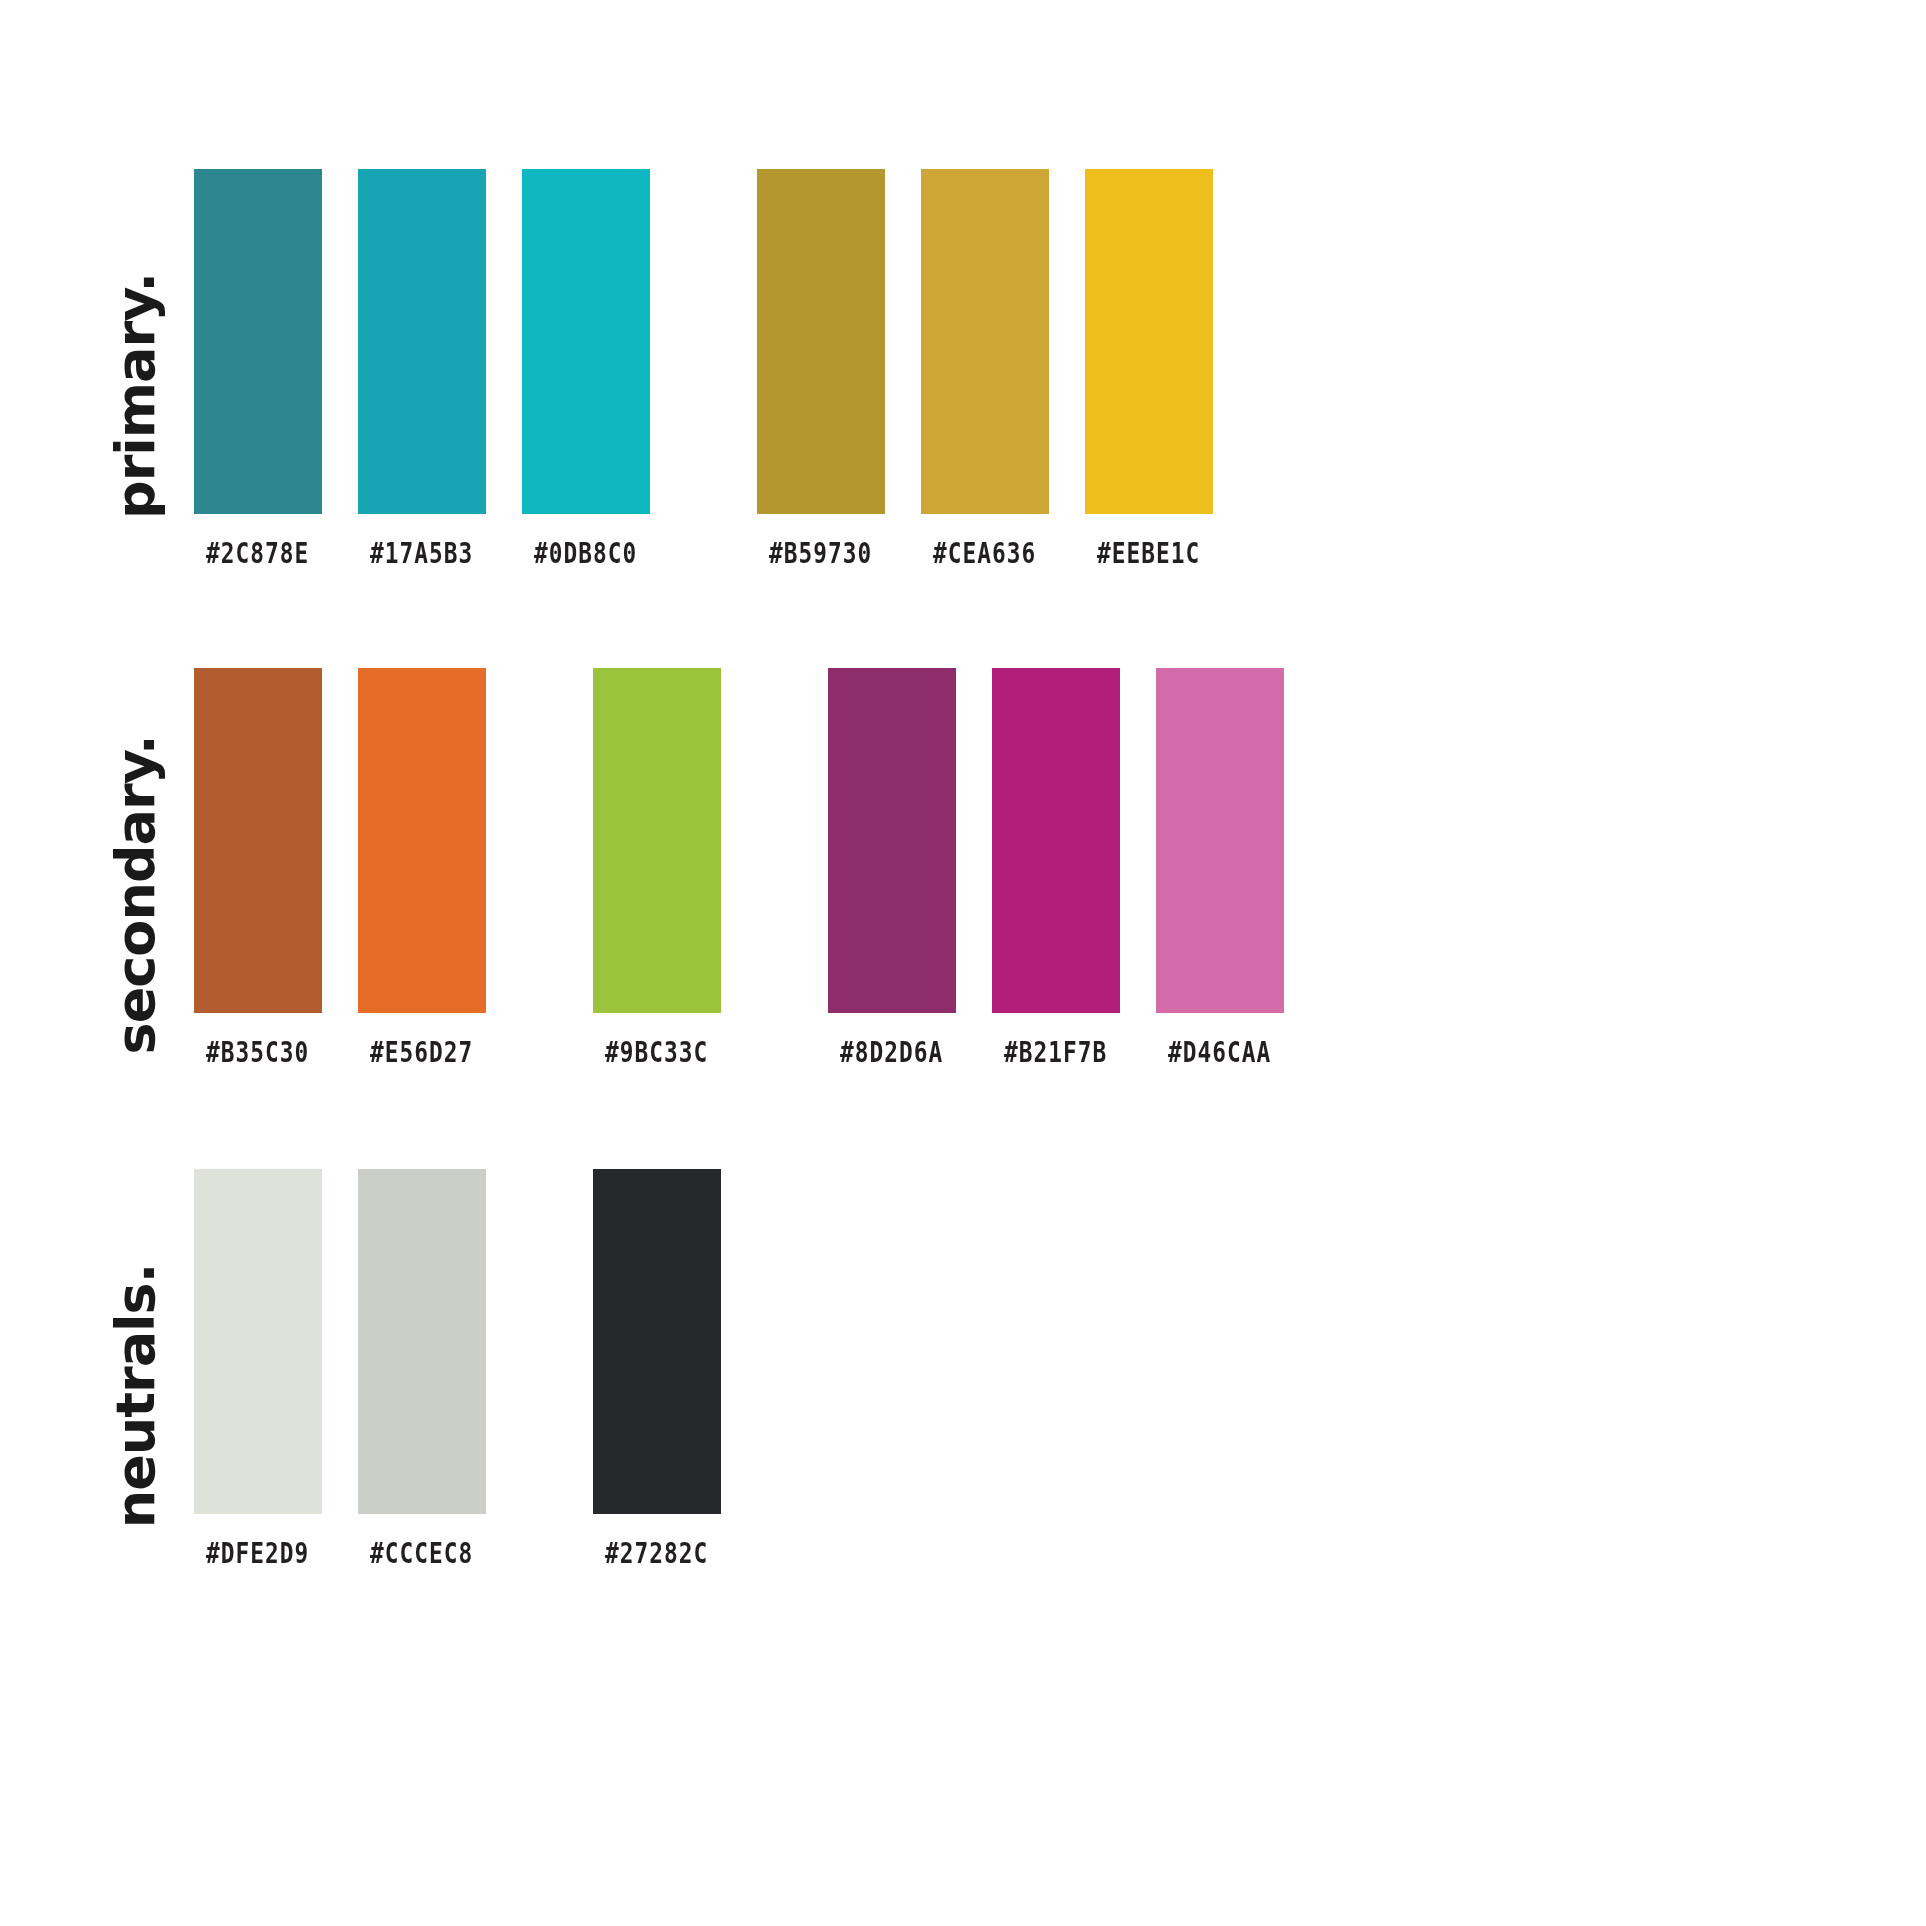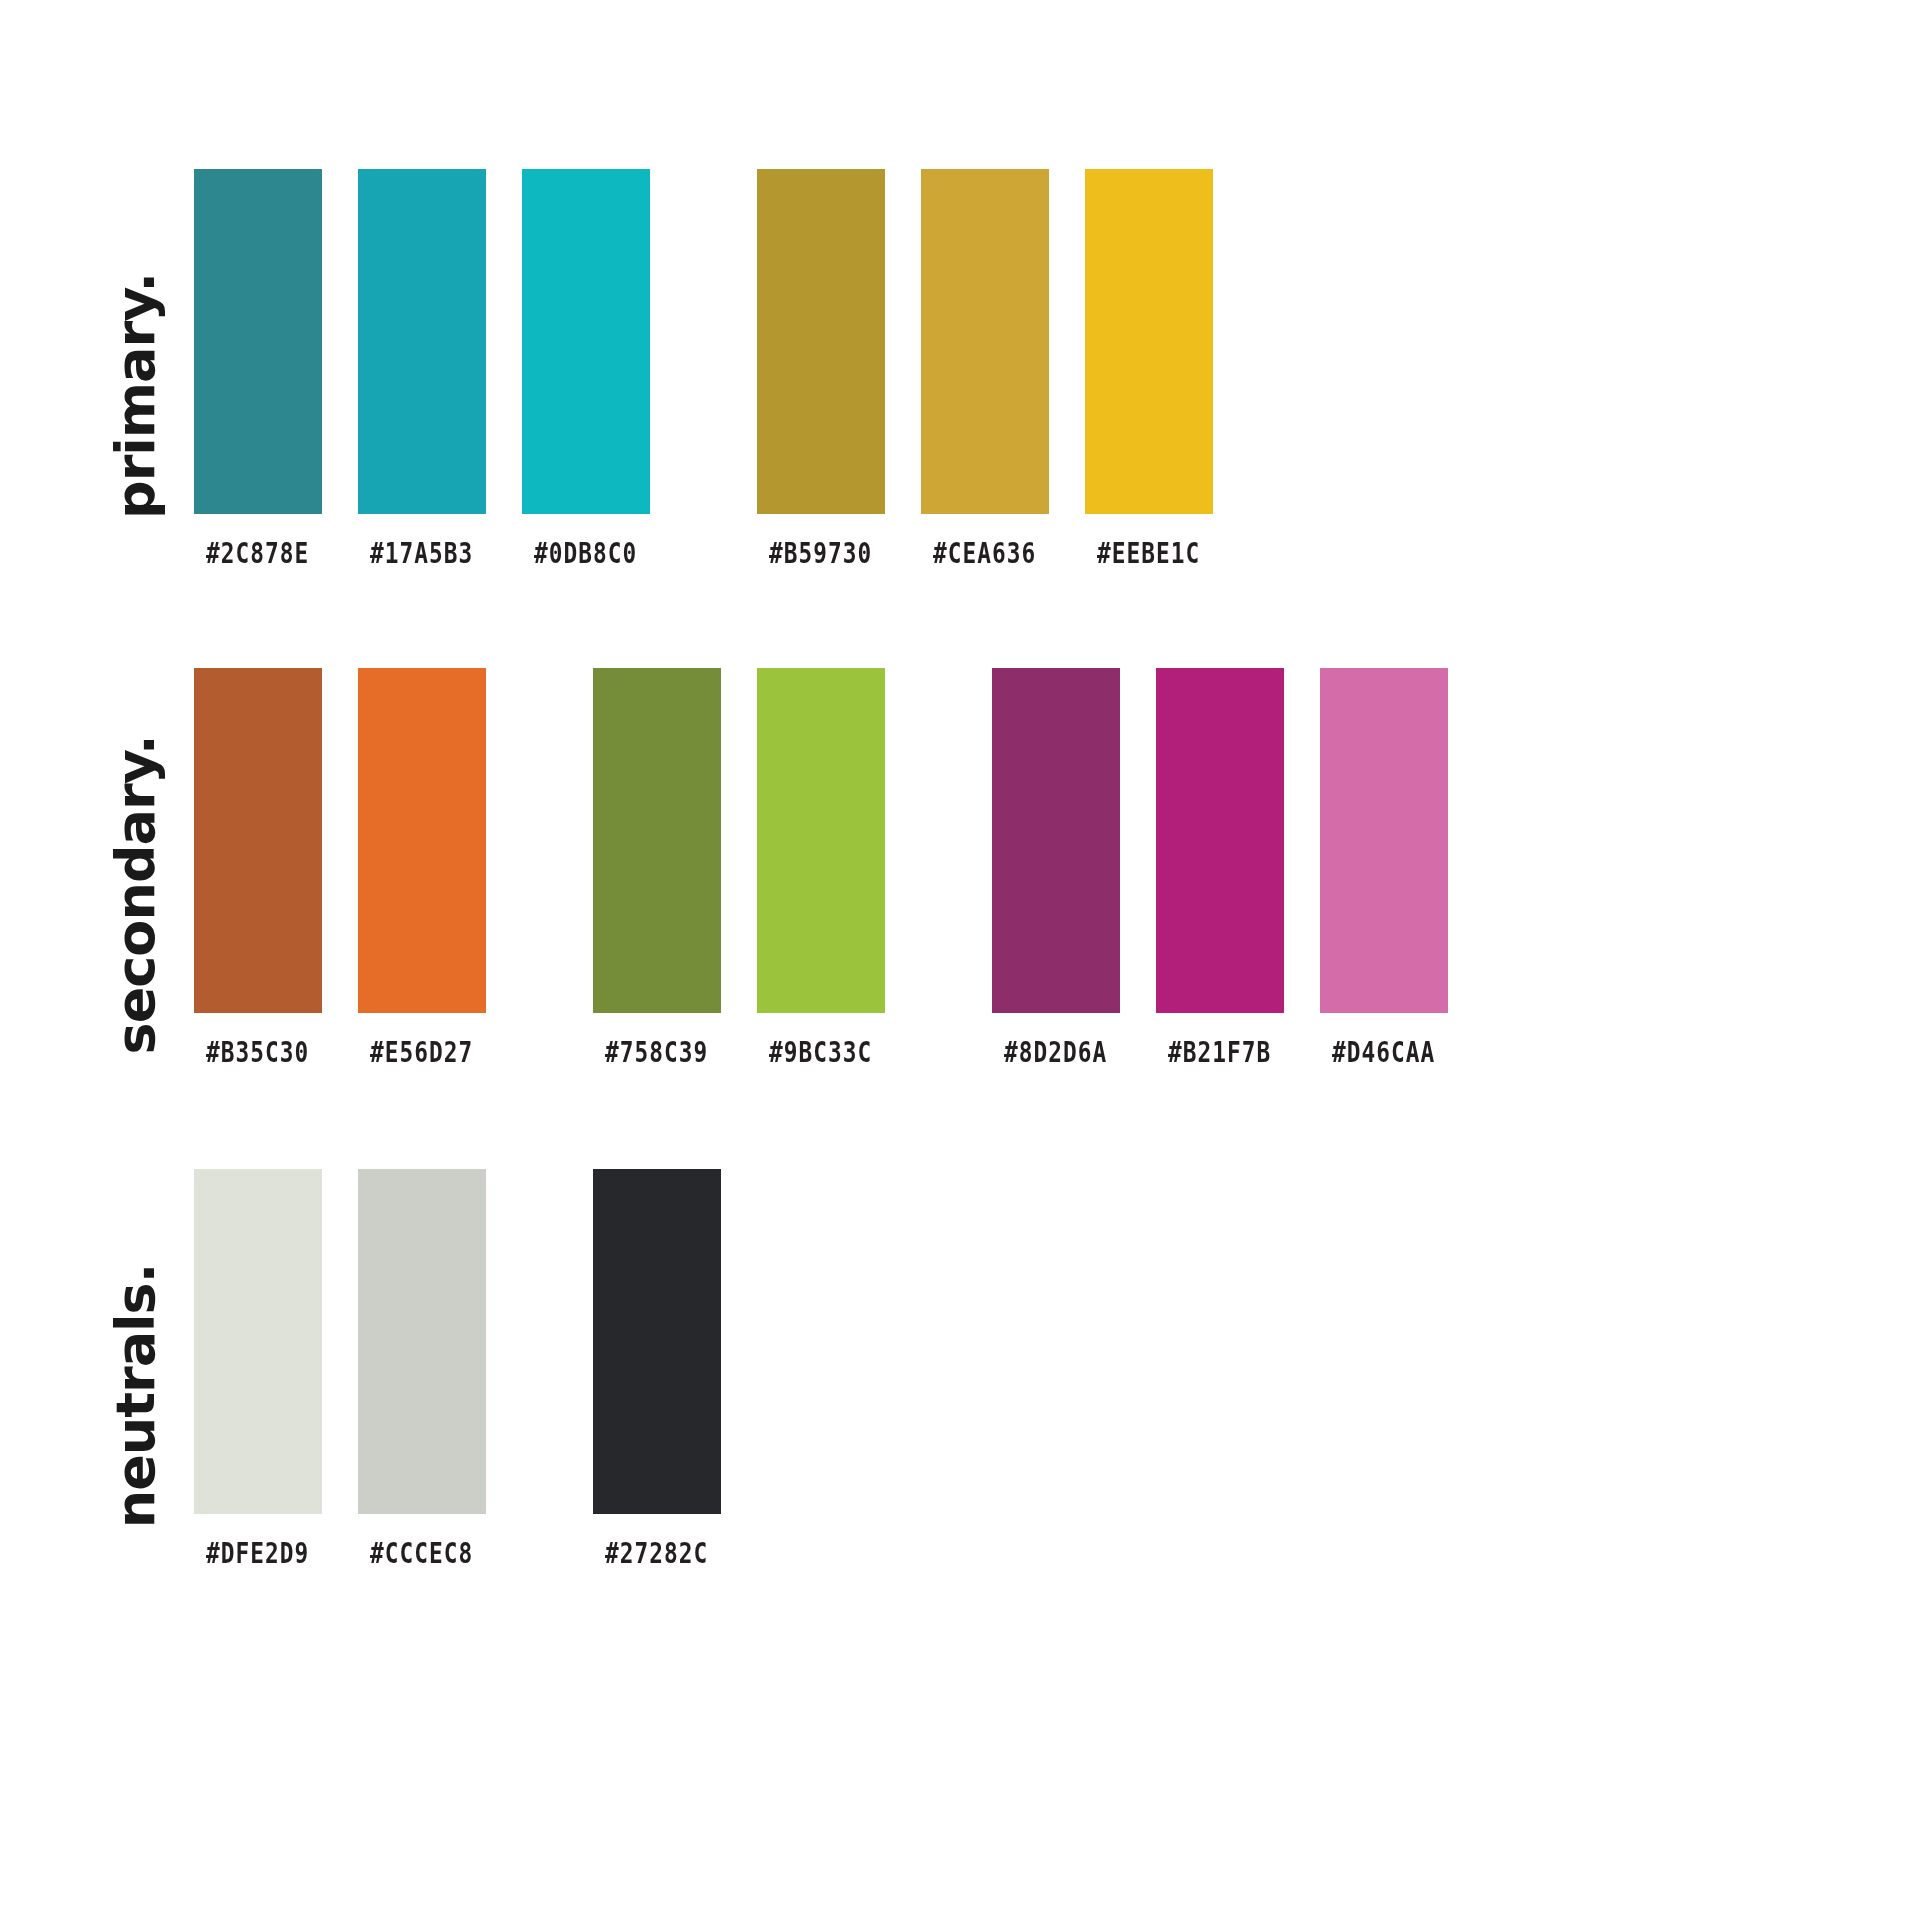--- a/index.html
+++ b/index.html
@@ -161,24 +161,20 @@
               <div class="swatch-chip" style="background: rgb(179, 92, 48);"></div>
               <div class="swatch-hex">#B35C30</div>
             </div>
             <div class="swatch-cell">
               <div class="swatch-chip" style="background: rgb(229, 109, 39);"></div>
               <div class="swatch-hex">#E56D27</div>
             </div>
           </div>
           <div class="swatch-group">
             <div class="swatch-cell">
-              <div class="swatch-chip" style="background: rgb(117, 140, 57);"></div>
-              <div class="swatch-hex">#758C39</div>
-            </div>
-            <div class="swatch-cell">
               <div class="swatch-chip" style="background: rgb(155, 195, 60);"></div>
               <div class="swatch-hex">#9BC33C</div>
             </div>
           </div>
           <div class="swatch-group">
             <div class="swatch-cell">
               <div class="swatch-chip" style="background: rgb(141, 45, 106);"></div>
               <div class="swatch-hex">#8D2D6A</div>
             </div>
             <div class="swatch-cell">

